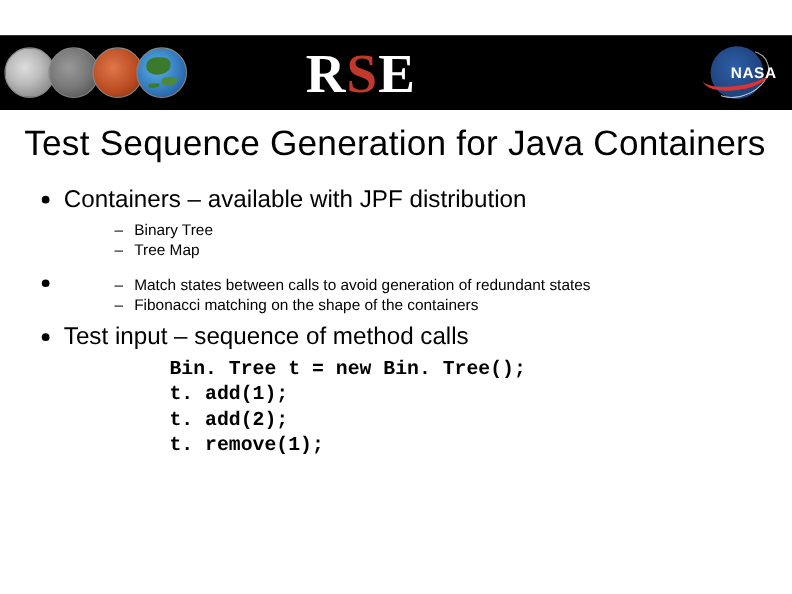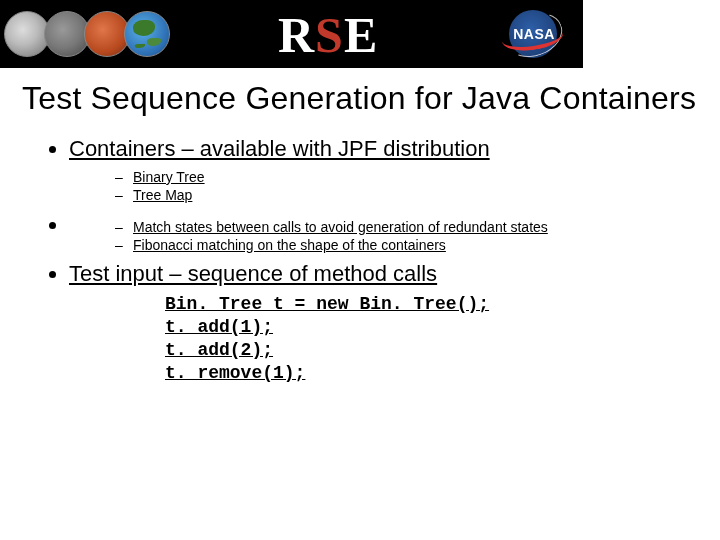--- a/index.html
+++ b/index.html
@@ -7,23 +7,24 @@
     padding: 0;
     width: 720px;
     height: 540px;
     background: #ffffff;
     font-family: Arial, Helvetica, sans-serif;
     color: #000;
     overflow: hidden;
   }
   .banner {
     position: relative;
-    width: 583px;
+    width: 720px;
     height: 68px;
     background: #000;
+    margin-top: 32px;
   }
   .planet-row {
     position: absolute;
     left: 4px;
     top: 11px;
     display: flex;
     gap: -6px;
   }
   .planet {
     width: 46px;
@@ -71,21 +72,21 @@
     position: absolute;
     left: 10px; top: 2px;
     width: 48px; height: 48px;
     border-radius: 50%;
     background: radial-gradient(circle at 45% 40%, #2d5fa8 0%, #1c3d73 80%);
   }
   .nasa-text {
     position: absolute;
     left: 0; top: 18px;
     width: 70px;
-    text-align: center;
+    text-align: right;
     color: #fff;
     font-family: Arial, sans-serif;
     font-weight: 900;
     font-size: 14px;
     letter-spacing: 0.5px;
   }
   .nasa-swoosh {
     position: absolute;
     left: 3px; top: 26px;
     width: 62px; height: 12px;
@@ -110,24 +111,23 @@
     padding: 12px 22px 0 22px;
   }
   h1.title {
     margin: 0 0 18px 0;
     font-size: 32px;
     font-weight: normal;
     font-family: Arial, sans-serif;
     letter-spacing: 0.2px;
   }
   ul.b1 {
-    margin: 11px;
+    margin: 0;
     padding-left: 36px;
     list-style: disc;
-    text-decoration: underline;
   }
   ul.b1 > li {
     font-size: 22px;
     margin-bottom: 2px;
     line-height: 1.3;
   }
   ul.b2 {
     margin: 4px 0 6px 0;
     padding-left: 46px;
     list-style: none;

